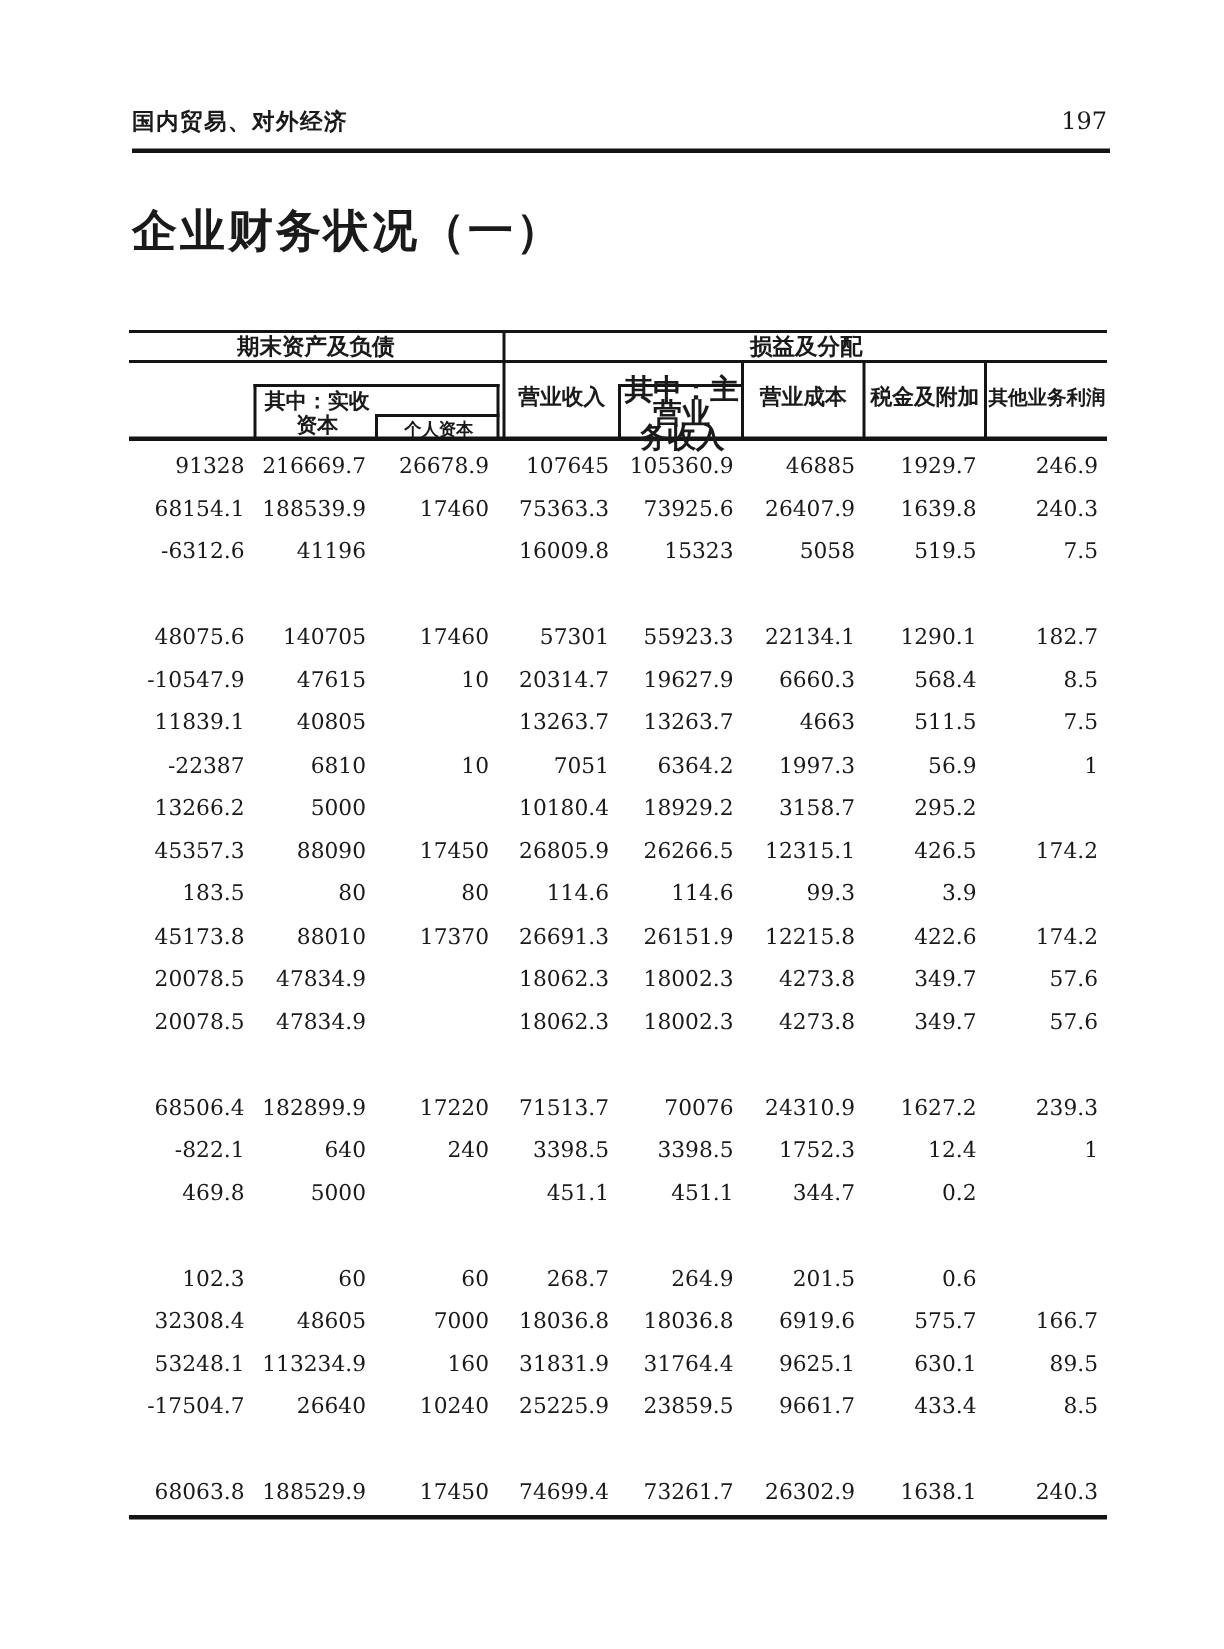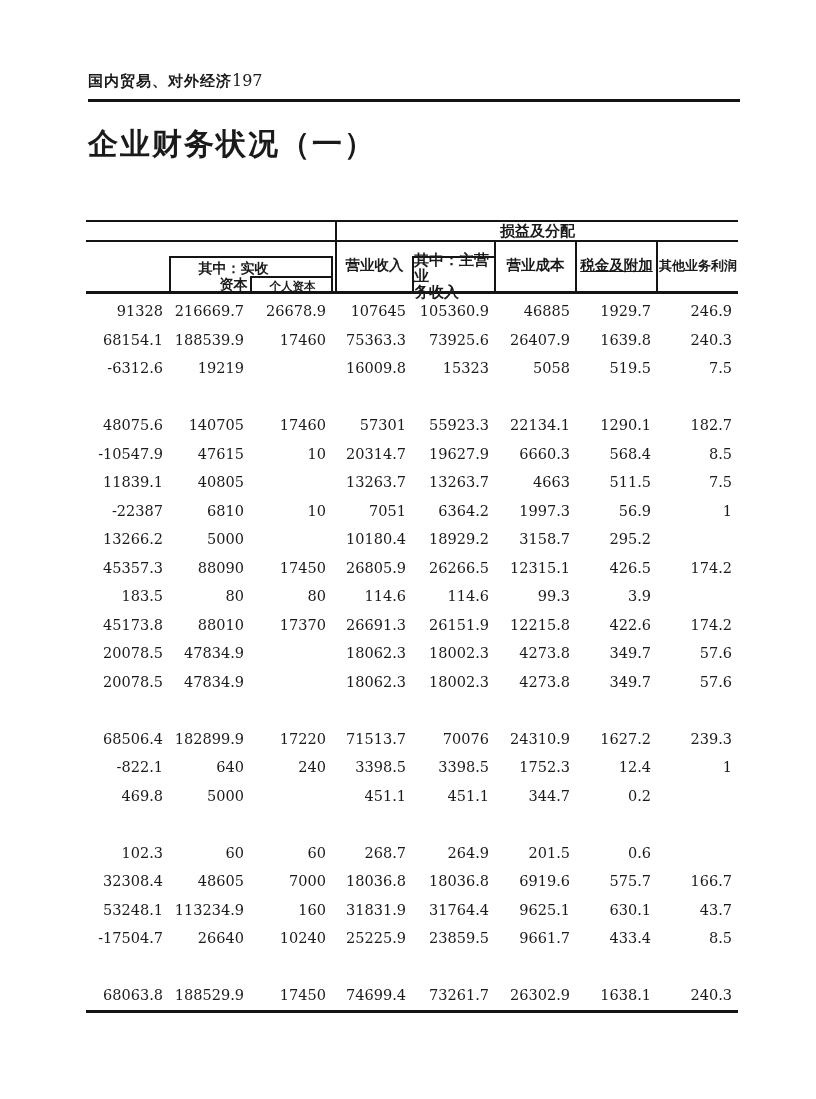--- a/index.html
+++ b/index.html
@@ -10,29 +10,29 @@
     font-family:"DejaVu Sans", sans-serif;
     color:#1a1a1a;
     position:relative;
     overflow:hidden;
   }
   .page { position:absolute; inset:0; background:#fff; }
 
   
   .running-head {
     position:absolute; left:88px; top:71px; width:650px;
-    display:flex; justify-content:flex-start; align-items:baseline;
+    display:flex; justify-content:space-between; align-items:baseline;
   }
   .rh-title { font-size:15px; font-weight:bold; letter-spacing:1px; }
   .rh-pagenum { font-family:"DejaVu Serif", serif; font-size:16px; font-weight:normal; }
   .head-rule { position:absolute; left:88px; top:99px; width:652px; height:2.5px; background:#141414; }
 
   
   .page-title {
-    position:absolute; left:88px; top:124px;
+    position:absolute; left:88px; top:134px;
     font-size:30px; font-weight:bold; letter-spacing:2px; margin:0;
   }
   .unit-note { position:absolute; top:197px; left:86px; width:657px; text-align:right; font-size:15px; }
 
   
   .table-wrap { position:absolute; left:86px; top:220px; width:652px; }
   .thead { position:relative; height:74px; font-weight:bold; }
   .rule { position:absolute; background:#141414; }
   .rule-top    { left:0; top:0;      width:652px; height:2px; }
   .rule-band   { left:0; top:20px;   width:652px; height:1.5px; }
@@ -48,40 +48,40 @@
   .band-profit { left:251px; width:401px; }
 
   .hcell {
     position:absolute; top:21px; height:49px;
     display:flex; flex-direction:column; justify-content:center;
     text-align:center; font-size:14.5px; line-height:17px; white-space:pre-line;
   }
   .h-owner   { left:0;     width:83px; }
   .h-revenue { left:251px; width:75px; }
   .h-cost    { left:410px; width:79px; }
-  .h-tax     { left:491px; width:79px;text-decoration:underline; }
+  .h-tax     { left:491px; width:79px; }
   .h-other   { left:572px; width:80px; font-size:13px; }
 
   .box { position:absolute; box-sizing:border-box; border:2px solid #141414; border-bottom:none; }
   .box-paidin  { left:83px;  top:36px; width:164px; height:38px; }
   .paidin-text {
     width:81px; height:100%; display:flex; align-items:center; justify-content:center;
-    text-align:center; font-size:14px; line-height:16px; white-space:pre-line;padding-left:22px;
+    text-align:center; font-size:14px; line-height:16px; white-space:pre-line;
   }
   .box-personal {
     left:164px; top:56px; width:83px; height:18px;
     border-right:none;
     display:flex; align-items:center; justify-content:center;
     font-size:11.5px;
   }
   .box-mainbiz {
     left:326px; top:36px; width:83px; height:38px;
     border-right:none;
     display:flex; align-items:center; justify-content:center;
-    text-align:left; font-size:15px; line-height:16px; white-space:pre-line;
+    text-align:center; font-size:19px; line-height:16px; white-space:pre-line;
   }
 
   .tbody { padding-top:3px; }
   .trow {
     display:grid;
     grid-template-columns:83px 81px 87px 75px 83px 81px 81px 81px;
     height:28.5px;
   }
   .tcell {
     font-family:"DejaVu Serif", serif;
@@ -110,20 +110,21 @@
     <div class="thead">
       <div class="rule rule-top"></div>
       <div class="rule rule-band"></div>
       <div class="rule rule-thick"></div>
 
       <div class="vline v-main"></div>
       <div class="vline v-cost"></div>
       <div class="vline v-tax"></div>
       <div class="vline v-other"></div>
 
+      <div class="band band-assets">期末资产及负债</div>
       <div class="band band-profit">损益及分配</div>
 
 
       <div class="box box-paidin">
         <div class="paidin-text">其中：实收
 资本</div>
       </div>
       <div class="box box-personal">个人资本</div>
 
       <div class="hcell h-revenue">营业收入</div>
@@ -150,21 +151,21 @@
           <div class="tcell c1">188539.9</div>
           <div class="tcell c2">17460</div>
           <div class="tcell c3">75363.3</div>
           <div class="tcell c4">73925.6</div>
           <div class="tcell c5">26407.9</div>
           <div class="tcell c6">1639.8</div>
           <div class="tcell c7">240.3</div>
         </div>
         <div class="trow">
           <div class="tcell c0">-6312.6</div>
-          <div class="tcell c1">19219</div>
+          <div class="tcell c1">41196</div>
           <div class="tcell c2"></div>
           <div class="tcell c3">16009.8</div>
           <div class="tcell c4">15323</div>
           <div class="tcell c5">5058</div>
           <div class="tcell c6">519.5</div>
           <div class="tcell c7">7.5</div>
         </div>
         <div class="trow">
           <div class="tcell c0"></div>
           <div class="tcell c1"></div>
@@ -346,21 +347,21 @@
           <div class="tcell c7">166.7</div>
         </div>
         <div class="trow">
           <div class="tcell c0">53248.1</div>
           <div class="tcell c1">113234.9</div>
           <div class="tcell c2">160</div>
           <div class="tcell c3">31831.9</div>
           <div class="tcell c4">31764.4</div>
           <div class="tcell c5">9625.1</div>
           <div class="tcell c6">630.1</div>
-          <div class="tcell c7">43.7</div>
+          <div class="tcell c7">89.5</div>
         </div>
         <div class="trow">
           <div class="tcell c0">-17504.7</div>
           <div class="tcell c1">26640</div>
           <div class="tcell c2">10240</div>
           <div class="tcell c3">25225.9</div>
           <div class="tcell c4">23859.5</div>
           <div class="tcell c5">9661.7</div>
           <div class="tcell c6">433.4</div>
           <div class="tcell c7">8.5</div>

